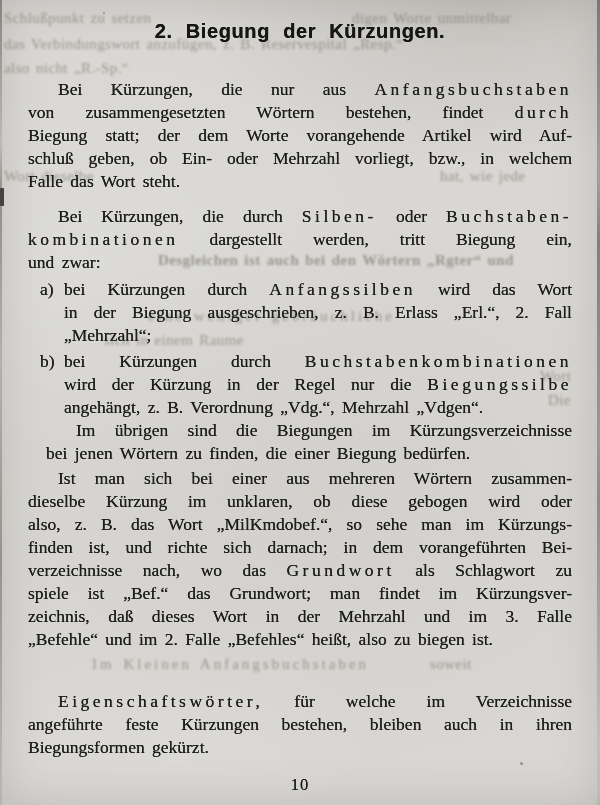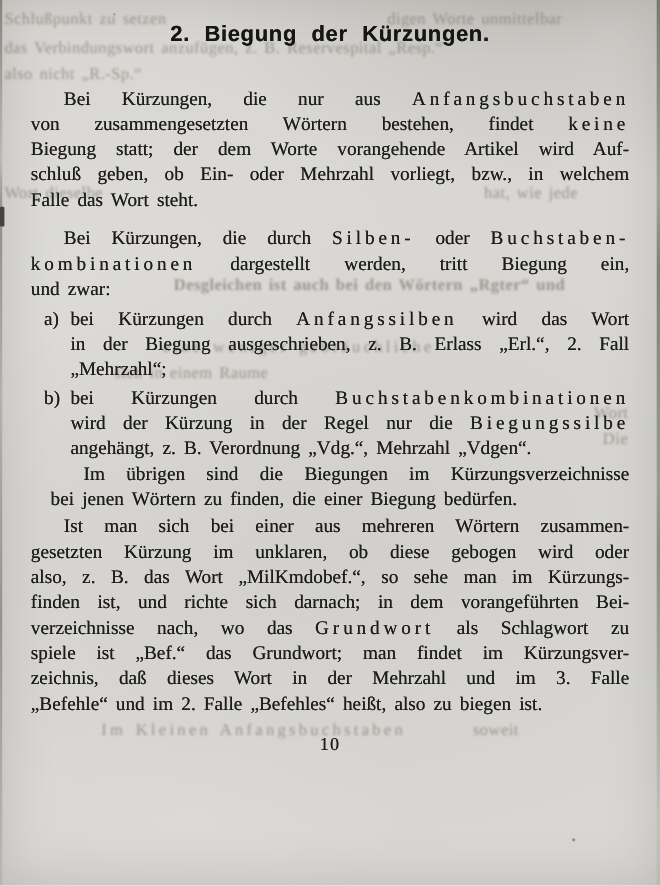--- a/index.html
+++ b/index.html
@@ -94,21 +94,21 @@
   <div class="edge-mark"></div>
   <div class="speck" style="left:520px; top:762px; width:3px; height:3px;"></div>
   <div class="speck" style="left:103px; top:12px; width:2px; height:2px;"></div>
 
   <div class="content">
 
     <h1 class="heading">2. Biegung der Kürzungen.</h1>
 
     <div class="para" id="b0">
       <div class="line first"><span>Bei Kürzungen, die nur aus </span><span class="sp">Anfangsbuchstaben</span></div>
-      <div class="line"><span>von zusammengesetzten Wörtern bestehen, findet </span><span class="sp">keine</span></div>
+      <div class="line"><span>von zusammengesetzten Wörtern bestehen, findet </span><span class="sp">durch</span></div>
       <div class="line"><span>Biegung statt; der dem Worte vorangehende Artikel wird Auf-</span></div>
       <div class="line"><span>schluß geben, ob Ein- oder Mehrzahl vorliegt, bzw., in welchem</span></div>
       <div class="line lastline"><span>Falle das Wort steht.</span></div>
     </div>
 
     <div class="para" id="b1">
       <div class="line first"><span>Bei Kürzungen, die durch </span><span class="sp">Silben-</span><span> oder </span><span class="sp">Buchstaben-</span></div>
       <div class="line"><span class="sp">kombinationen</span><span> dargestellt werden, tritt Biegung ein,</span></div>
       <div class="line lastline"><span>und zwar:</span></div>
     </div>
@@ -127,26 +127,31 @@
       <div class="line lastline"><span>angehängt, z. B. Verordnung „Vdg.“, Mehrzahl „Vdgen“.</span></div>
     </div>
 
     <div class="para" id="b4">
       <div class="line first"><span>Im übrigen sind die Biegungen im Kürzungsverzeichnisse</span></div>
       <div class="line lastline"><span>bei jenen Wörtern zu finden, die einer Biegung bedürfen.</span></div>
     </div>
 
     <div class="para" id="b5">
       <div class="line first"><span>Ist man sich bei einer aus mehreren Wörtern zusammen-</span></div>
-      <div class="line"><span>gesetzten Kürzung im unklaren, ob diese gebogen wird oder</span></div>
+      <div class="line"><span>dieselbe Kürzung im unklaren, ob diese gebogen wird oder</span></div>
       <div class="line"><span>also, z. B. das Wort „MilKmdobef.“, so sehe man im Kürzungs-</span></div>
       <div class="line"><span>finden ist, und richte sich darnach; in dem vorangeführten Bei-</span></div>
       <div class="line"><span>verzeichnisse nach, wo das </span><span class="sp">Grundwort</span><span> als Schlagwort zu</span></div>
       <div class="line"><span>spiele ist „Bef.“ das Grundwort; man findet im Kürzungsver-</span></div>
       <div class="line"><span>zeichnis, daß dieses Wort in der Mehrzahl und im 3. Falle</span></div>
       <div class="line lastline"><span>„Befehle“ und im 2. Falle „Befehles“ heißt, also zu biegen ist.</span></div>
     </div>
 
+    <div class="para" id="b6">
+      <div class="line first"><span class="sp">Eigenschaftswörter,</span><span> für welche im Verzeichnisse</span></div>
+      <div class="line"><span>angeführte feste Kürzungen bestehen, bleiben auch in ihren</span></div>
+      <div class="line lastline"><span>Biegungsformen gekürzt.</span></div>
+    </div>
 
     <div class="pageno">10</div>
 
   </div>
 </div>
 
 </body></html>

